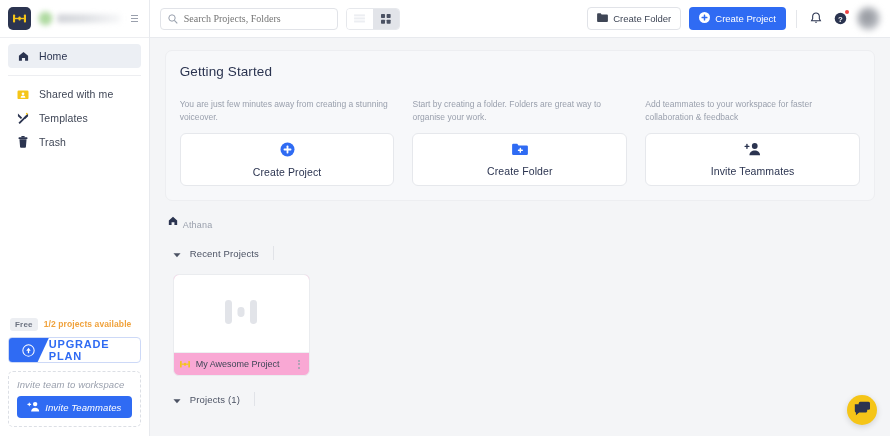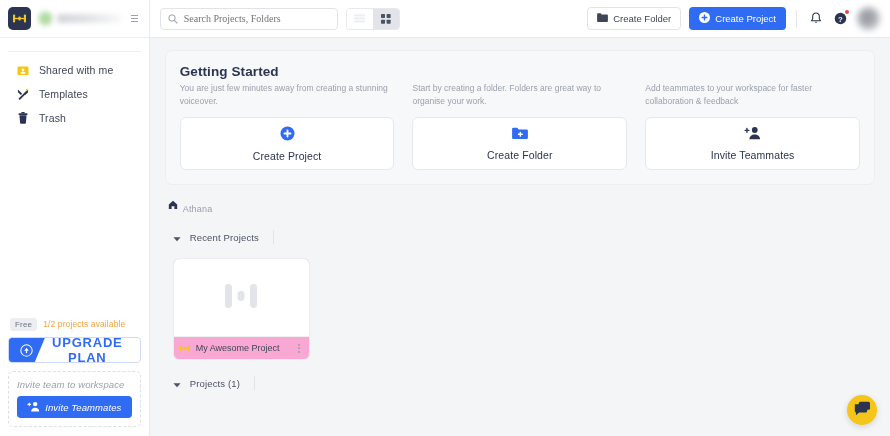--- a/index.html
+++ b/index.html
@@ -53,38 +53,38 @@
     padding: 0 8px; border-radius: 4px; cursor: pointer;
     font-size: 10.5px; color: #3f4656; letter-spacing: .1px;
   }
   .nav-item.active { background: #eceff4; color: #2b3450; }
   .nav-ico { width: 14px; display: flex; align-items: center; justify-content: center; flex: 0 0 auto; }
   .nav-sep { height: 1px; background: #edeef1; margin: 7px 0 6px; }
   .sb-spacer { flex: 1 1 auto; }
 
   
   .sb-foot { padding: 0 8px 9px; }
-  .plan-line { display: flex; align-items: center; gap: 6px; margin-bottom: 6px; padding-left: 2px; }
+  .plan-line { display: flex; align-items: center; gap: 6px; margin-bottom: 6px; padding-left: 2px; font-weight: bold; }
   .plan-badge {
     background: #eceef2; color: #6b7280; font-size: 8px;
     padding: 2px 5px 2.5px; border-radius: 3px; letter-spacing: .2px;
   }
   .plan-avail { font-size: 8.5px; color: #f0a23c; letter-spacing: .1px; }
   .upgrade {
     height: 26px; border: 1px solid #cdd9f7; border-radius: 4px;
     background: #fff; display: flex; align-items: center; overflow: hidden;
     cursor: pointer; position: relative;
   }
   .upgrade-left {
     width: 48px; height: 100%; background: #2f6bf3;
     display: flex; align-items: center; justify-content: center;
     clip-path: polygon(0 0, 100% 0, 72% 100%, 0 100%);
   }
   .upgrade-txt {
-    flex: 1 1 auto; text-align: center; font-size: 13px; font-weight: bold;
+    flex: 1 1 auto; text-align: left; font-size: 11px; font-weight: bold;
     color: #2f6bf3; letter-spacing: .8px; padding-right: 10px;
   }
   .invite-box {
     margin-top: 8px; border: 1px dashed #dcdfe5; border-radius: 5px;
     padding: 7px 8px 8px;
     font-style: italic;
   }
   .invite-lbl { font-size: 9.5px; color: #9aa0ad; margin-bottom: 6px; letter-spacing: .1px; }
   .invite-btn {
     height: 22px; background: #2f6bf3; border-radius: 4px; cursor: pointer;
@@ -128,21 +128,21 @@
   .dot-red { position: absolute; top: 0px; right: 0px; width: 4px; height: 4px; border-radius: 50%; background: #ef4444; }
   .avatar-blur {
     width: 23px; height: 23px; border-radius: 50%;
     background: radial-gradient(circle at 45% 45%, #8d9097 0%, #b9bcc2 60%, rgba(214,216,220,.4) 100%);
     filter: blur(3px); cursor: pointer;
   }
 
   
   .content { flex: 1 1 auto; overflow: hidden; padding: 12px 15px 0; }
   .gs-card { background: #f7f8fa; border: 1px solid #edeef1; border-radius: 7px; padding: 13px 14px 14px; }
-  .gs-title { font-size: 13.5px; font-weight: bold; color: #2b3450; letter-spacing: .1px; margin-bottom: 3px; }
+  .gs-title { font-size: 13.5px; font-weight: normal; color: #2b3450; letter-spacing: .1px; margin-bottom: 19px; }
   .gs-cols { display: grid; grid-template-columns: repeat(3, 1fr); gap: 18px; }
   .gs-desc { font-size: 8.5px; color: #9aa0ad; line-height: 1.55; min-height: 27px; }
   .gs-btn {
     margin-top: 8px; background: #fff; border: 1px solid #e6e8ec; border-radius: 6px;
     height: 53px; display: flex; flex-direction: column; align-items: center;
     justify-content: center; gap: 7px; cursor: pointer;
   }
   .gs-btn span { font-size: 10.5px; color: #2b3450; letter-spacing: .1px; }
 
   .crumb { display: flex; align-items: flex-end; gap: 5px; margin: 11px 0 0; padding-left: 3px; }
@@ -198,20 +198,28 @@
         <span class="ws-name-blur"></span>
       </div>
       <div class="ws-toggle">
           <i></i>
           <i></i>
           <i></i>
         </div>
     </div>
 
     <div class="sb-nav">
+      <div class="nav-item active">
+        <span class="nav-ico">
+          <svg width="11" height="11" viewBox="0 0 12 12">
+              <path d="M6 1 1 5.3v5.4h3.3V7.6h3.4v3.1H11V5.3z" fill="#2b3450"></path>
+            </svg>
+        </span>
+        <span>Home</span>
+      </div>
 
       <div class="nav-sep"></div>
 
       <div class="nav-item">
         <span class="nav-ico">
           <svg width="12" height="11" viewBox="0 0 13 12">
               <rect x="0.5" y="1.6" width="12" height="9.4" rx="1.3" fill="#f5c518"></rect>
               <circle cx="6.5" cy="5.3" r="1.5" fill="#fff"></circle>
               <path d="M3.9 9.6c0-1.5 1.2-2.4 2.6-2.4s2.6.9 2.6 2.4z" fill="#fff"></path>
             </svg>

